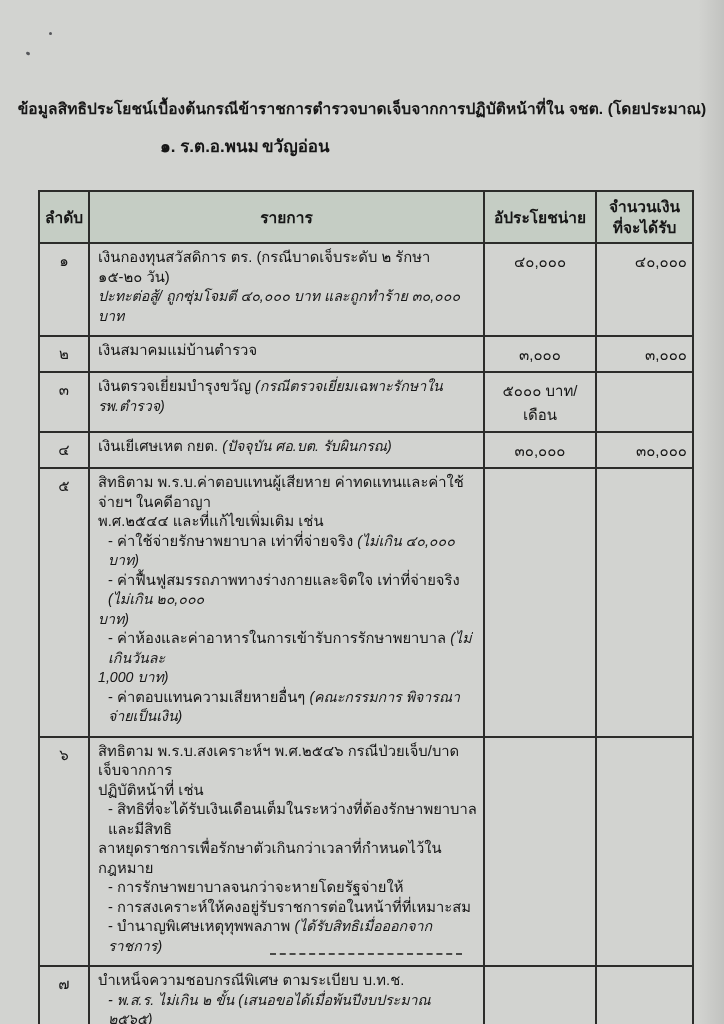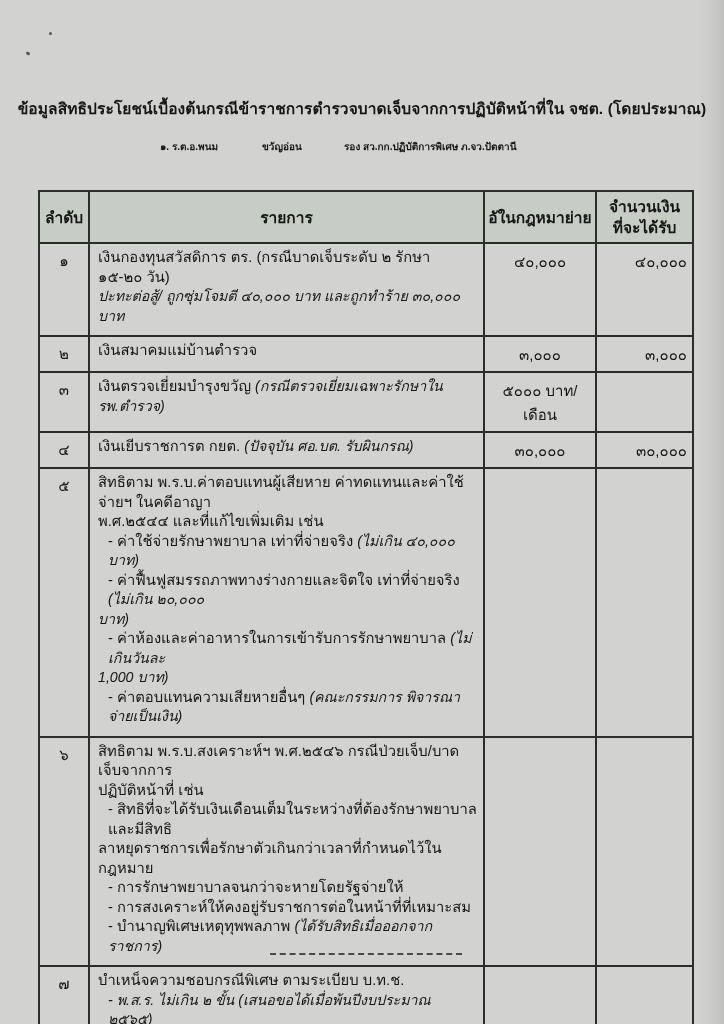--- a/index.html
+++ b/index.html
@@ -16,21 +16,21 @@
     background:linear-gradient(90deg, rgba(0,0,0,0) 0%, rgba(0,0,0,0.08) 100%);
     pointer-events:none;
   }
   .speck{position:absolute;background:#55565a;border-radius:50%;}
   .s1{left:49px;top:32px;width:3px;height:3px;}
   .s2{left:26px;top:52px;width:4px;height:3px;transform:rotate(20deg);}
   .title{
     position:absolute;left:0;top:96px;width:100%;
     text-align:center;font-weight:bold;font-size:15.5px;letter-spacing:0.1px;
   }
-  .persons{position:absolute;left:160px;top:133px;font-weight:bold;font-size:10px;}
+  .persons{position:absolute;left:160px;top:133px;font-weight:bold;font-size:17px;}
   .p-row{display:grid;grid-template-columns:102px 82px auto;line-height:27px;}
   table.benefits{
     position:absolute;left:38px;top:190px;width:654px;
     border-collapse:collapse;table-layout:fixed;
   }
   th,td{border:2px solid #2c2c2a;}
   th{
     background:#c5cdc4;font-weight:bold;font-size:15.5px;
     text-align:center;vertical-align:middle;height:46px;padding:2px 3px;
   }
@@ -55,36 +55,35 @@
 
   <div class="speck s1"></div>
   <div class="speck s2"></div>
 
   <div class="title">ข้อมูลสิทธิประโยชน์เบื้องต้นกรณีข้าราชการตำรวจบาดเจ็บจากการปฏิบัติหน้าที่ใน จชต. (โดยประมาณ)</div>
 
   <div class="persons">
     <div class="p-row">
       <span>๑. ร.ต.อ.พนม</span>
       <span>ขวัญอ่อน</span>
-      <span>รอง สว.กก.ปฏิบัติการพิเศษ ภ.จว.ปัตตานี</span>
     </div>
   </div>
 
   <table class="benefits">
     <colgroup>
       <col style="width:50px">
       <col style="width:395px">
       <col style="width:112px">
       <col style="width:97px">
     </colgroup>
     <thead>
       <tr>
         <th>ลำดับ</th>
         <th>รายการ</th>
-        <th>อัในกฎหมาย่าย</th>
+        <th>อัประโยชน่าย</th>
         <th class="pre">จำนวนเงิน
 ที่จะได้รับ</th>
       </tr>
     </thead>
     <tbody id="rows-host">
         <tr>
           <td class="c-no">๑</td>
           <td class="c-item">
             <div class="t-line"><span>เงินกองทุนสวัสดิการ ตร. (กรณีบาดเจ็บระดับ ๒ รักษา ๑๕-๒๐ วัน)</span></div>
             <div class="t-line"><span class="it">ปะทะต่อสู้/ ถูกซุ่มโจมตี ๔๐,๐๐๐ บาท และถูกทำร้าย ๓๐,๐๐๐ บาท</span></div>
@@ -104,21 +103,21 @@
           <td class="c-no">๓</td>
           <td class="c-item">
             <div class="t-line"><span>เงินตรวจเยี่ยมบำรุงขวัญ </span><span class="it">(กรณีตรวจเยี่ยมเฉพาะรักษาใน รพ.ตำรวจ)</span></div>
           </td>
           <td class="c-rate">๕๐๐๐ บาท/เดือน</td>
           <td class="c-amt"></td>
         </tr>
         <tr>
           <td class="c-no">๔</td>
           <td class="c-item">
-            <div class="t-line"><span>เงินเยีบราชการต กยต. </span><span class="it">(ปัจจุบัน ศอ.บต. รับผินกรณ)</span></div>
+            <div class="t-line"><span>เงินเยีเศษเหต กยต. </span><span class="it">(ปัจจุบัน ศอ.บต. รับผินกรณ)</span></div>
           </td>
           <td class="c-rate">๓๐,๐๐๐</td>
           <td class="c-amt">๓๐,๐๐๐</td>
         </tr>
         <tr>
           <td class="c-no">๕</td>
           <td class="c-item">
             <div class="t-line"><span>สิทธิตาม พ.ร.บ.ค่าตอบแทนผู้เสียหาย ค่าทดแทนและค่าใช้จ่ายฯ ในคดีอาญา</span></div>
             <div class="t-line"><span>พ.ศ.๒๕๔๔ และที่แก้ไขเพิ่มเติม เช่น</span></div>
             <div class="t-line ind"><span>- ค่าใช้จ่ายรักษาพยาบาล เท่าที่จ่ายจริง </span><span class="it">(ไม่เกิน ๔๐,๐๐๐ บาท)</span></div>

